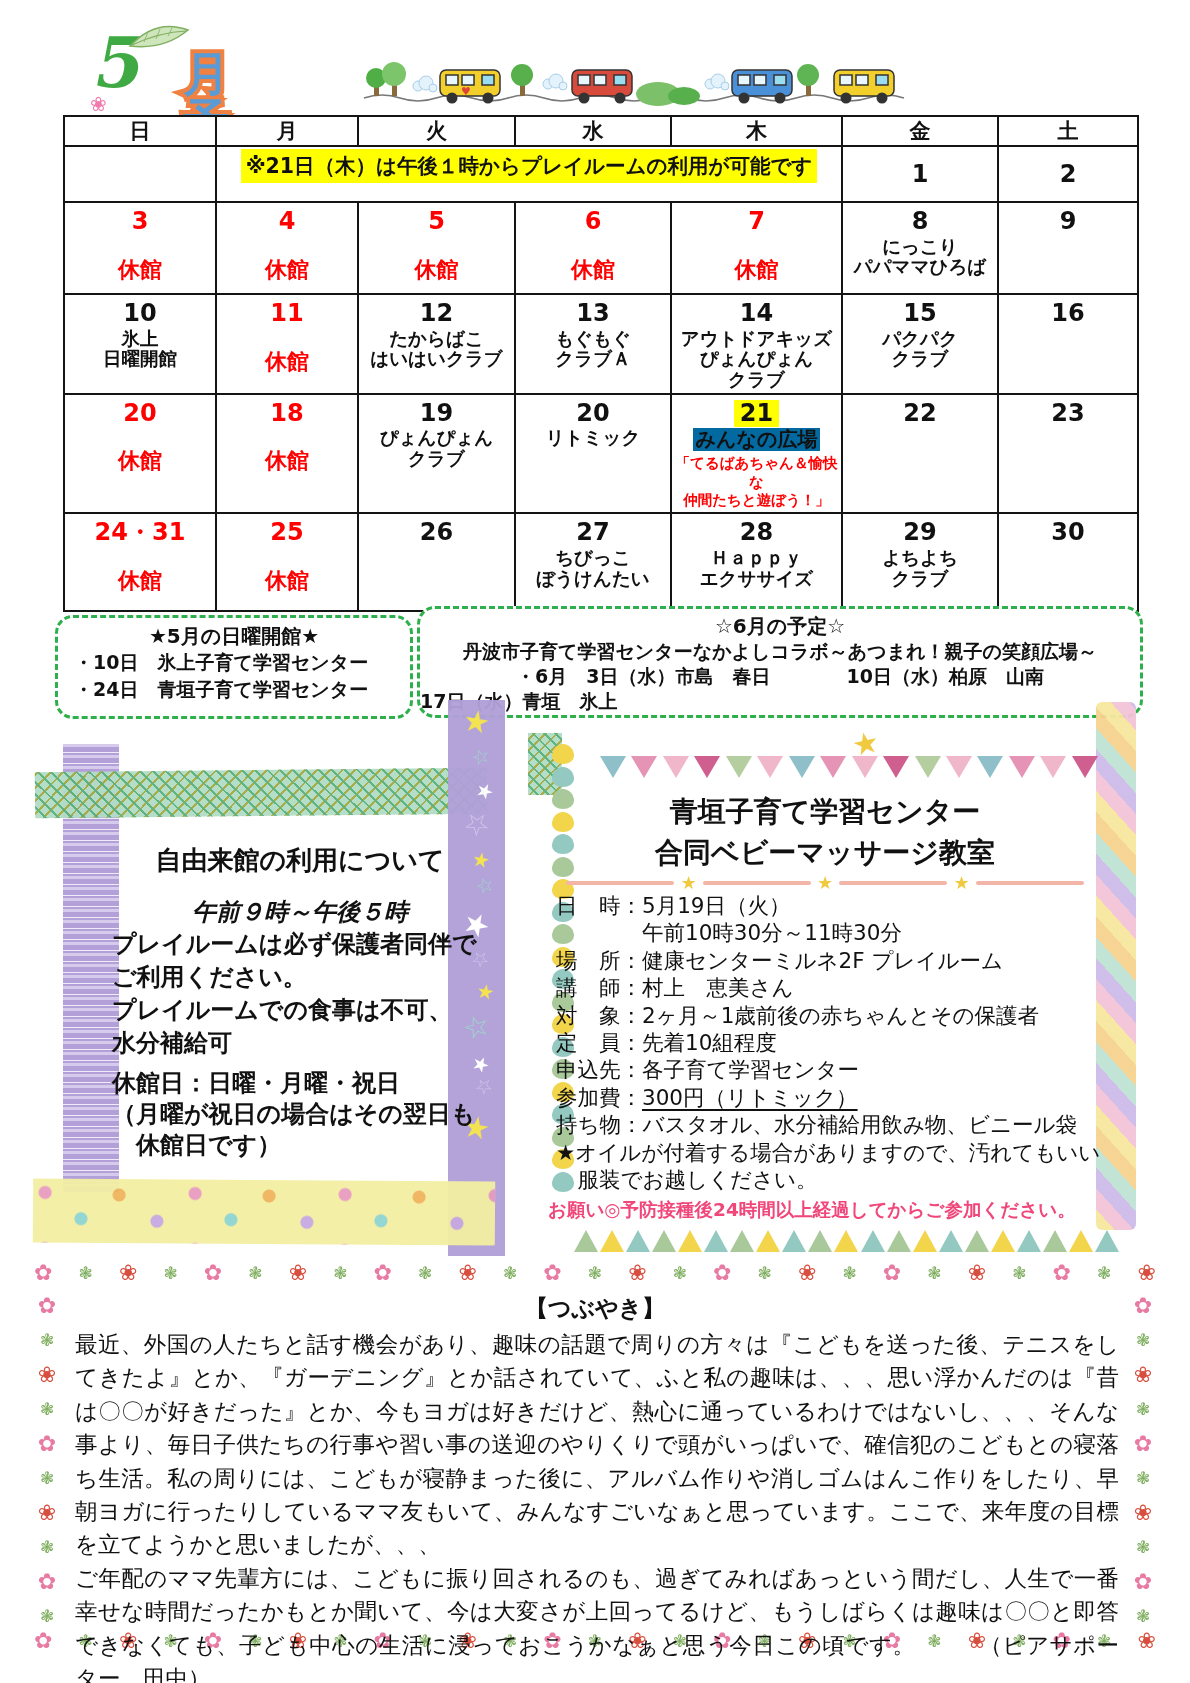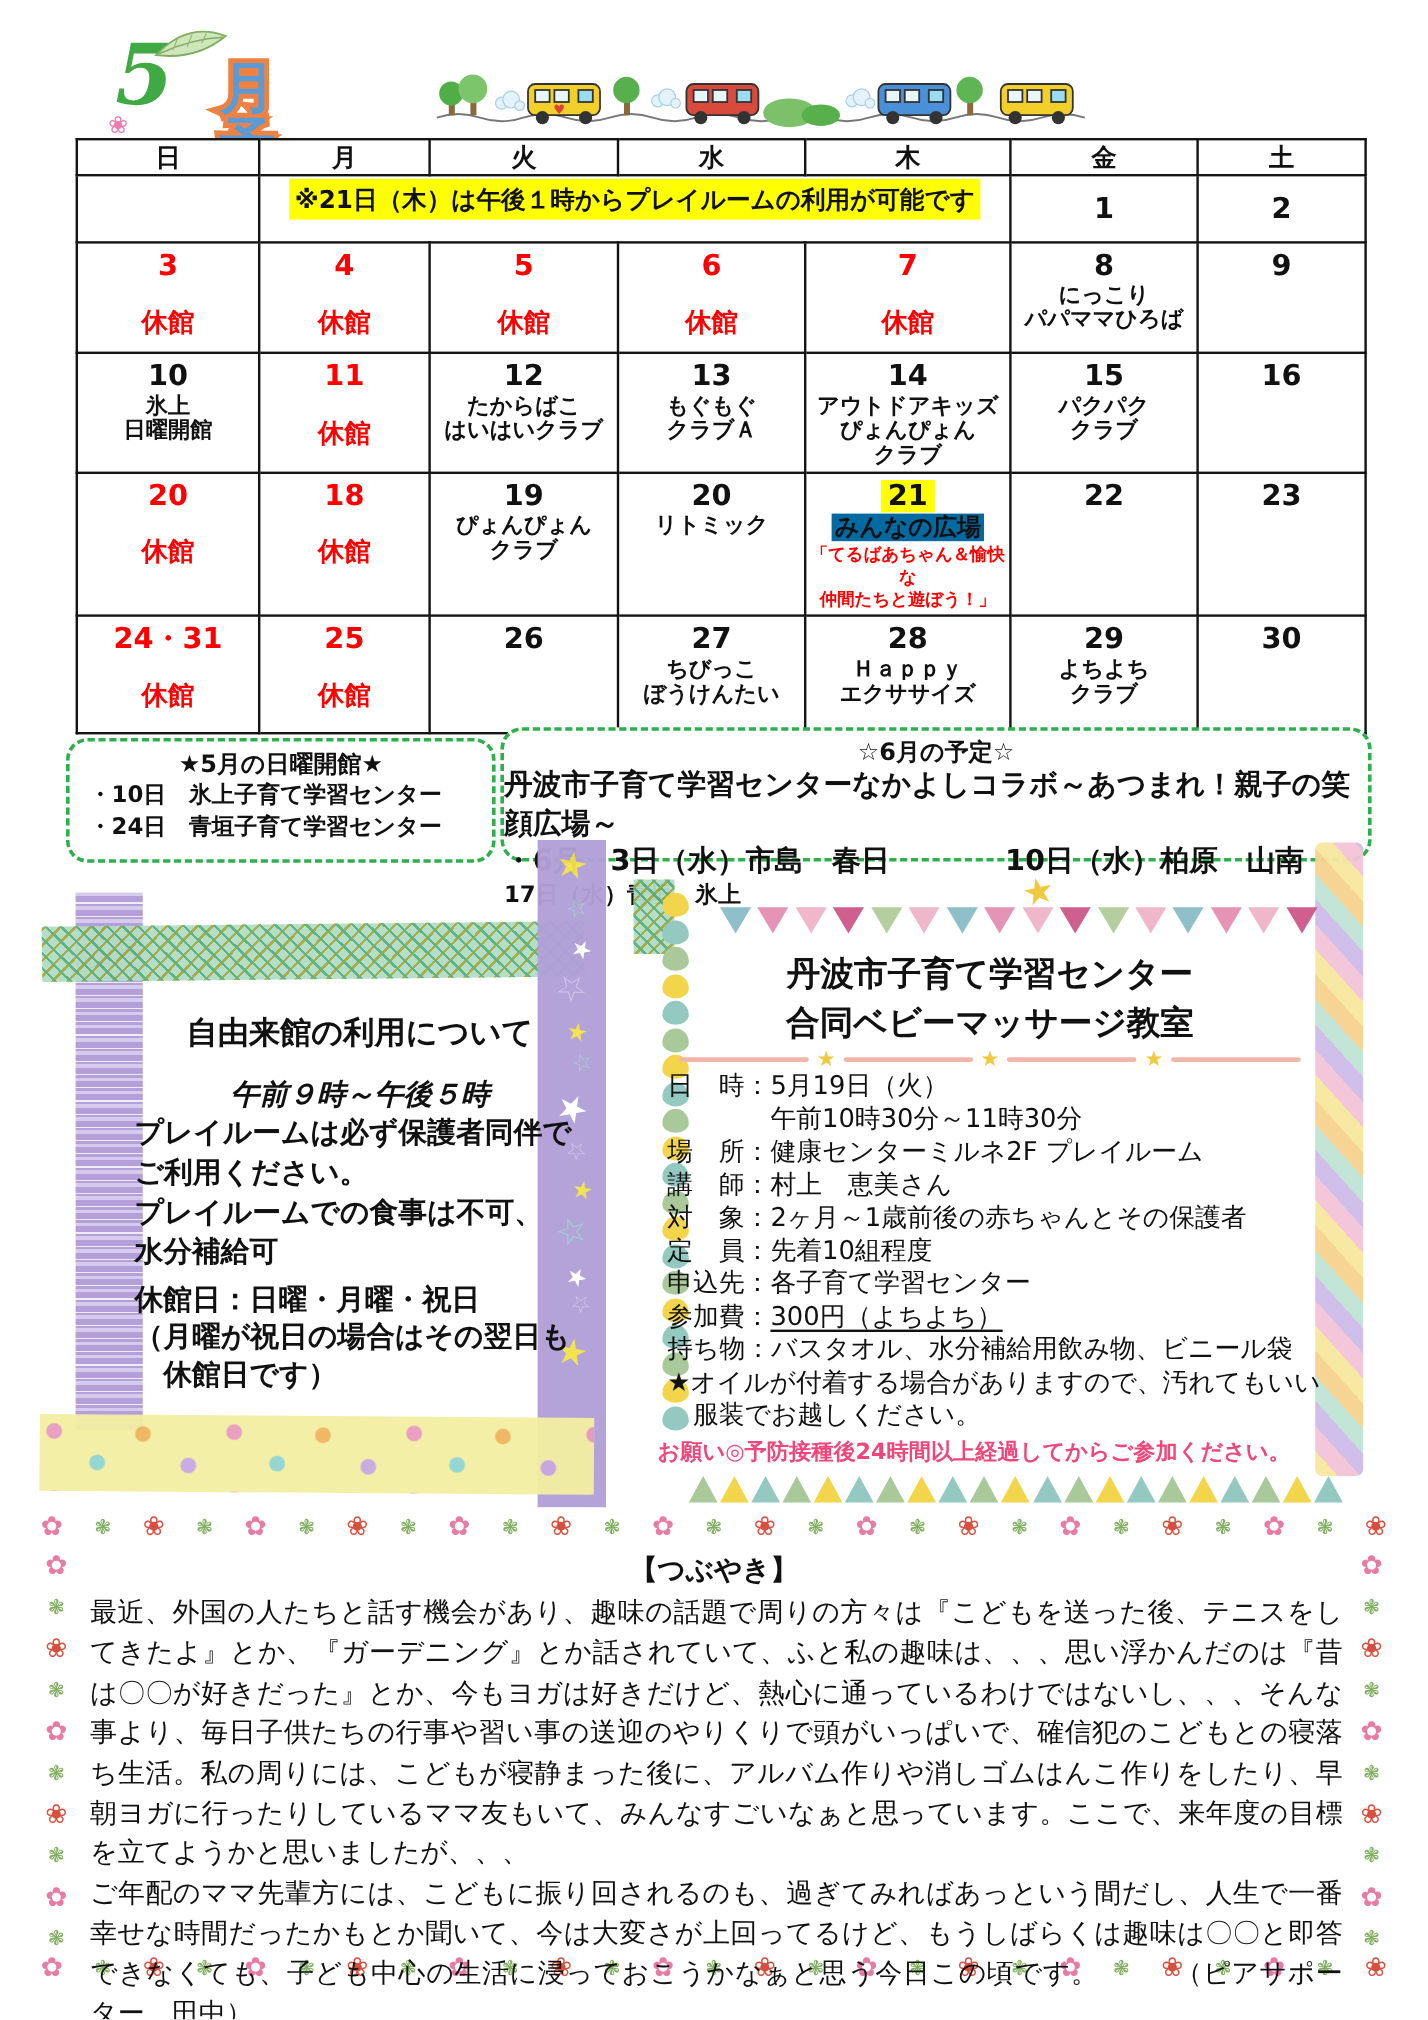--- a/index.html
+++ b/index.html
@@ -34,21 +34,21 @@
   .event.red{color:#ff0000;font-size:22px;font-weight:700;margin-top:22px;}
   .event.hl{background:#0369a1;display:inline-block;padding:0 3px;font-size:20px;font-weight:700;}
   .sub{color:#ff0000;font-size:14.5px;font-weight:600;line-height:1.3;white-space:pre-line;margin-top:3px;}
 
   
   .dash-box{position:absolute;border:3.5px dashed #2db04b;border-radius:18px;background:#fff;}
   .sunday-box{left:55px;top:615px;width:352px;height:92px;padding-top:6px;}
   .june-box{left:417px;top:606px;width:720px;height:101px;padding-top:5px;}
   .dash-title{text-align:center;font-size:20px;font-weight:800;line-height:1.25;}
   .sunday-item{font-size:19px;font-weight:600;padding-left:16px;line-height:1.42;}
-  .june-line{font-size:24px;font-weight:600;line-height:1.32;}
+  .june-line{font-size:19px;font-weight:600;text-align:center;line-height:1.32;}
   .june-line3{font-size:19px;font-weight:600;line-height:1.3;margin-right:168px;}
 
   
   .tape-green{position:absolute;left:35px;top:770px;width:452px;height:46px;transform:rotate(-0.6deg);opacity:.95;
     background-color:#b2ddc6;
     background-image:repeating-linear-gradient(45deg,rgba(70,160,110,0) 0 7px,#58b07c 7px 9px),
                      repeating-linear-gradient(-45deg,rgba(160,160,60,0) 0 7px,#a5a93f 7px 9px);}
   .tape-purple-l{position:absolute;left:63px;top:744px;width:56px;height:448px;opacity:.95;
     background:repeating-linear-gradient(0deg,#af9bd6 0 5px,#d4c8ec 5px 8px,#af9bd6 8px 10px,#efeaf8 10px 11px);}
   .tape-star{position:absolute;left:448px;top:700px;width:57px;height:556px;background:#b1a0d8;opacity:.96;overflow:hidden;}
@@ -417,41 +417,41 @@
       <span class="flag" style="border-top-color: rgb(207, 95, 142);"></span>
       <span class="flag" style="border-top-color: rgb(181, 206, 159);"></span>
       <span class="flag" style="border-top-color: rgb(240, 183, 203);"></span>
       <span class="flag" style="border-top-color: rgb(143, 191, 201);"></span>
       <span class="flag" style="border-top-color: rgb(230, 148, 182);"></span>
       <span class="flag" style="border-top-color: rgb(240, 183, 203);"></span>
       <span class="flag" style="border-top-color: rgb(207, 95, 142);"></span>
     </div>
   <span class="bunting-star">★</span>
   <div class="massage-title">
-    <div>丹波市子育て学習センター</div>
+    <div>青垣子育て学習センター</div>
     <div>合同ベビーマッサージ教室</div>
   </div>
   <div class="divider" id="divider">
       <div class="dash-seg"></div>
       <span class="dstar">★</span>
       <div class="dash-seg"></div>
       <span class="dstar">★</span>
       <div class="dash-seg"></div>
       <span class="dstar">★</span>
       <div class="dash-seg"></div>
     </div>
   <div class="massage-lines" id="massage-lines">
       <div class="m-line"><span>日　時：5月19日（火）</span></div>
       <div class="m-line"><span>　　　　午前10時30分～11時30分</span></div>
       <div class="m-line"><span>場　所：健康センターミルネ2F プレイルーム</span></div>
       <div class="m-line"><span>講　師：村上　恵美さん</span></div>
       <div class="m-line"><span>対　象：2ヶ月～1歳前後の赤ちゃんとその保護者</span></div>
       <div class="m-line"><span>定　員：先着10組程度</span></div>
       <div class="m-line"><span>申込先：各子育て学習センター</span></div>
-      <div class="m-line"><span>参加費：</span><span class="uline">300円（よちよち）</span></div>
+      <div class="m-line"><span>参加費：</span><span class="uline">300円（リトミック）</span></div>
       <div class="m-line"><span>持ち物：バスタオル、水分補給用飲み物、ビニール袋</span></div>
       <div class="m-line"><span>★オイルが付着する場合がありますので、汚れてもいい</span></div>
       <div class="m-line"><span>　服装でお越しください。</span></div>
     </div>
   <div class="massage-warning">お願い◎予防接種後24時間以上経過してからご参加ください。</div>
   <div class="tri-row" id="tri-row">
       <div class="tri" style="border-bottom-color: rgb(169, 201, 154);"></div>
       <div class="tri" style="border-bottom-color: rgb(242, 213, 75);"></div>
       <div class="tri" style="border-bottom-color: rgb(147, 201, 193);"></div>
       <div class="tri" style="border-bottom-color: rgb(169, 201, 154);"></div>

